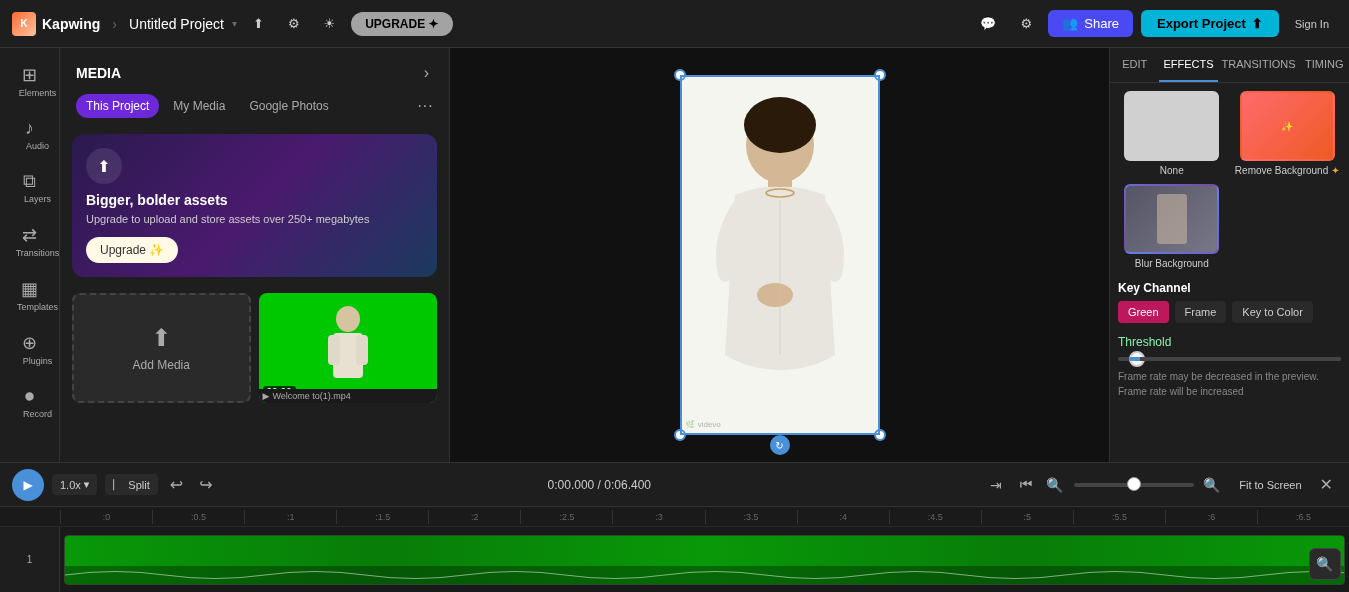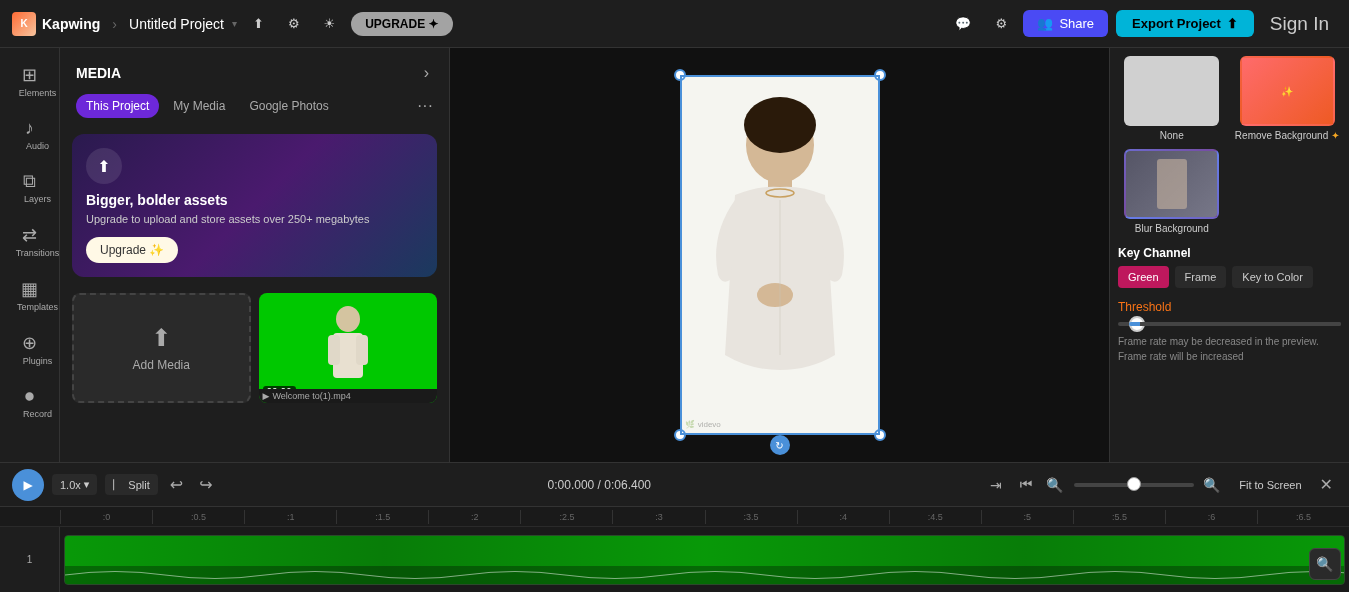--- a/index.html
+++ b/index.html
@@ -11,21 +11,21 @@
     .logo-icon { width: 24px; height: 24px; background: linear-gradient(135deg, #ff6b35, #f7c59f); border-radius: 4px; display: flex; align-items: center; justify-content: center; font-size: 10px; font-weight: bold; color: white; }
     .logo-text { font-size: 14px; font-weight: 600; color: #fff; }
     .breadcrumb-sep { color: #666; font-size: 14px; margin: 0 4px; }
     .project-name { font-size: 14px; color: #fff; cursor: pointer; }
     .dropdown-arrow { color: #666; font-size: 10px; cursor: pointer; }
     .topbar-spacer { flex: 1; }
     .topbar-btn { background: none; border: none; color: #ccc; cursor: pointer; padding: 4px 8px; border-radius: 4px; font-size: 13px; display: flex; align-items: center; gap: 4px; }
     .upgrade-btn { background: #a3a3a3; color: #000; border: none; border-radius: 20px; padding: 5px 14px; font-size: 12px; font-weight: 600; cursor: pointer; display: flex; align-items: center; gap: 4px; }
     .share-btn { background: #4a4af4; color: #fff; border: none; border-radius: 6px; padding: 6px 14px; font-size: 13px; font-weight: 500; cursor: pointer; display: flex; align-items: center; gap: 6px; }
     .export-btn { background: #00b4d8; color: #000; border: none; border-radius: 6px; padding: 6px 16px; font-size: 13px; font-weight: 600; cursor: pointer; display: flex; align-items: center; gap: 6px; }
-    .signin-btn { background: none; border: none; color: #ccc; cursor: pointer; font-size: 19px; padding: 4px 8px; }
+    .signin-btn { background: none; border: none; color: #ccc; cursor: pointer; font-size: 11px; padding: 4px 8px; }
 
     
     .main-area { display: flex; flex: 1; overflow: hidden; }
 
     
     .left-sidebar { width: 60px; background: #1e1e1e; border-right: 1px solid #333; display: flex; flex-direction: column; align-items: center; padding: 8px 0; gap: 4px; flex-shrink: 0; }
     .sidebar-item { display: flex; flex-direction: column; align-items: center; gap: 2px; padding: 8px 6px; border-radius: 6px; cursor: pointer; width: 52px; }
     .sidebar-item .icon { font-size: 18px; color: #aaa; }
     .sidebar-item .label { font-size: 9px; color: #aaa; text-align: center; padding-left: 16px; }
 
@@ -74,21 +74,21 @@
     .effect-thumb { width: 95px; height: 70px; border-radius: 6px; overflow: hidden; background: #2a2a2a; border: 2px solid transparent; display: flex; align-items: center; justify-content: center; }
     .effect-thumb.active { border-color: #4a90d9; }
     .effect-thumb.none { background: #e0e0e0; }
     .effect-label { font-size: 10px; color: #ccc; text-align: center; }
     .effect-label.active { color: #4a90d9; font-weight: 600; }
     .section-title { font-size: 12px; color: #fff; font-weight: 600; margin: 8px 0 6px; }
     .key-channel-row { display: flex; gap: 6px; margin-bottom: 12px; }
     .key-btn { background: #2a2a2a; border: none; color: #ccc; cursor: pointer; font-size: 11px; padding: 5px 10px; border-radius: 4px; }
     .key-btn.active { background: #be185d; color: #fff; }
     .threshold-row { margin-bottom: 8px; }
-    .threshold-label { font-size: 12px; color: #f97316; margin-bottom: 6px; }
+    .threshold-label { font-size: 12px; color: #86efac; margin-bottom: 6px; }
     .threshold-slider { width: 100%; height: 4px; background: #444; border-radius: 2px; position: relative; margin: 8px 0; }
     .threshold-thumb { position: absolute; left: 5%; top: -6px; width: 16px; height: 16px; background: #fff; border-radius: 50%; border: 2px solid #ccc; cursor: pointer; }
     .info-text { font-size: 10px; color: #888; line-height: 1.5; }
     .remove-bg-label { display: flex; align-items: center; gap: 3px; }
     .sparkle { color: #f5a623; }
 
     
     .timeline { height: 130px; background: #1a1a1a; border-top: 1px solid #333; display: flex; flex-direction: column; flex-shrink: 0; }
     .timeline-toolbar { height: 44px; background: #1e1e1e; display: flex; align-items: center; padding: 0 12px; gap: 8px; border-bottom: 1px solid #333; }
     .play-btn { width: 32px; height: 32px; background: #4a90d9; border: none; border-radius: 50%; color: #fff; cursor: pointer; display: flex; align-items: center; justify-content: center; font-size: 12px; }
@@ -254,20 +254,26 @@
         </div>
 
         <div class="center-handle">
           <div class="rotate-icon">↻</div>
         </div>
       </div>
     </div>
   </div>
 
   <div class="right-panel">
+    <div class="right-tabs">
+      <button class="right-tab">EDIT</button>
+      <button class="right-tab active">EFFECTS</button>
+      <button class="right-tab">TRANSITIONS</button>
+      <button class="right-tab">TIMING</button>
+    </div>
     <div class="effects-content">
       <div class="effects-grid">
 
         <div class="effect-item">
           <div class="effect-thumb none" style="background:#d0d0d0;"></div>
           <span class="effect-label">None</span>
         </div>
 
         <div class="effect-item">
           <div class="effect-thumb" style="background:linear-gradient(135deg,#ff6b6b,#ee5a24);">

